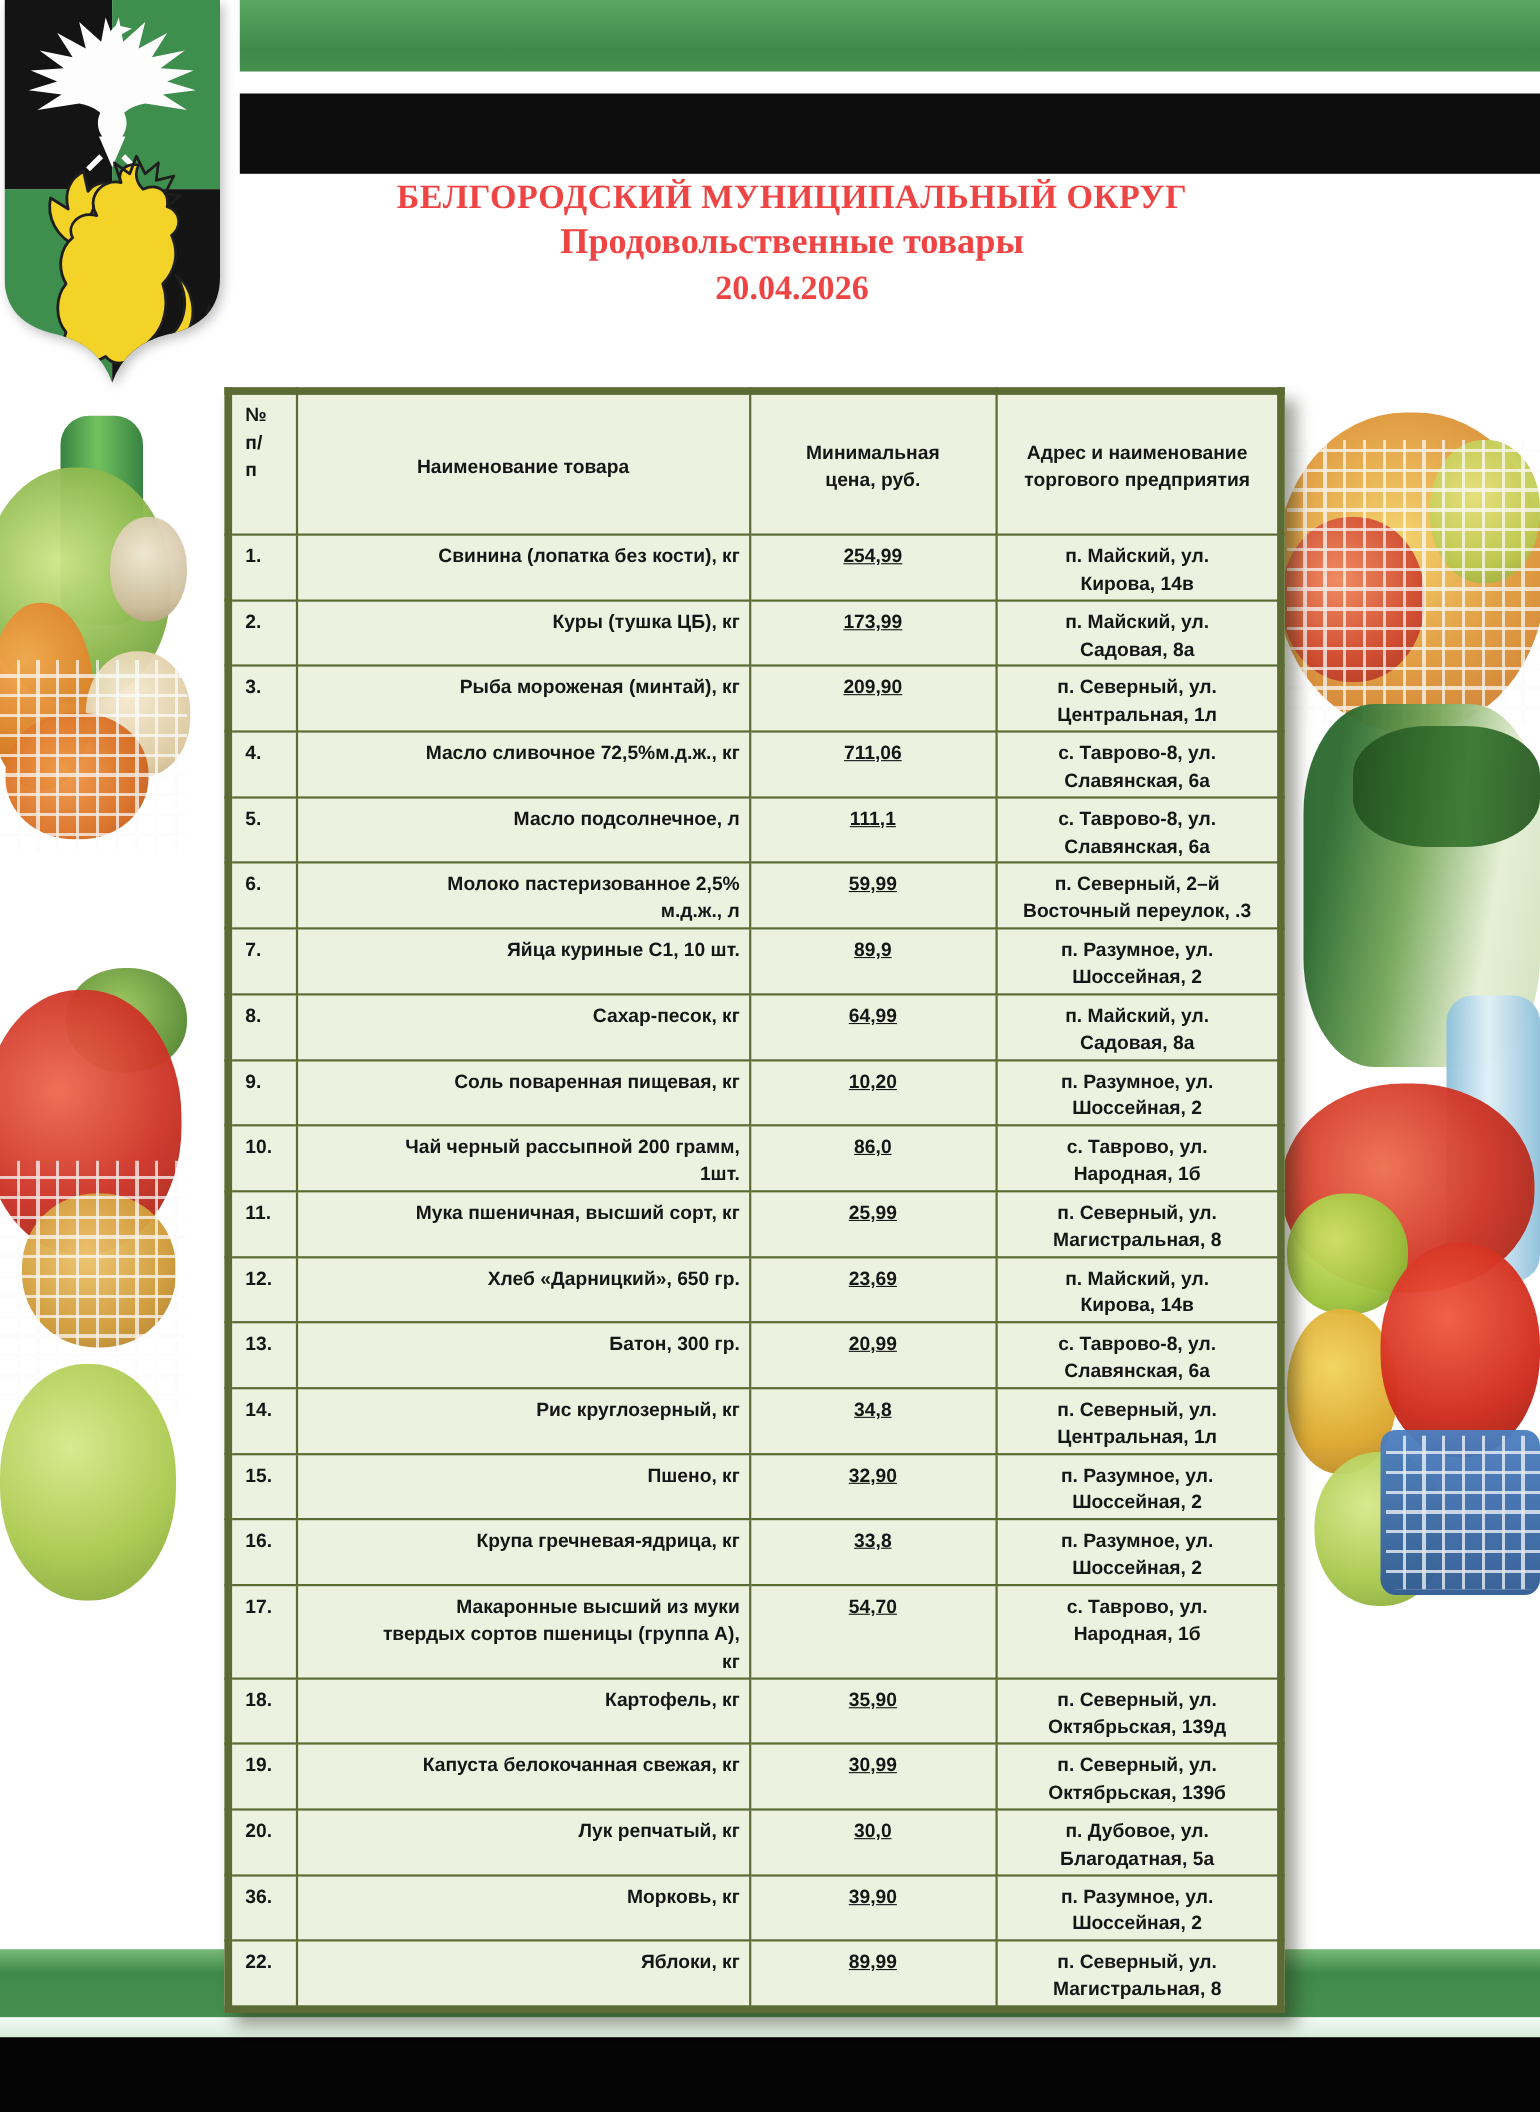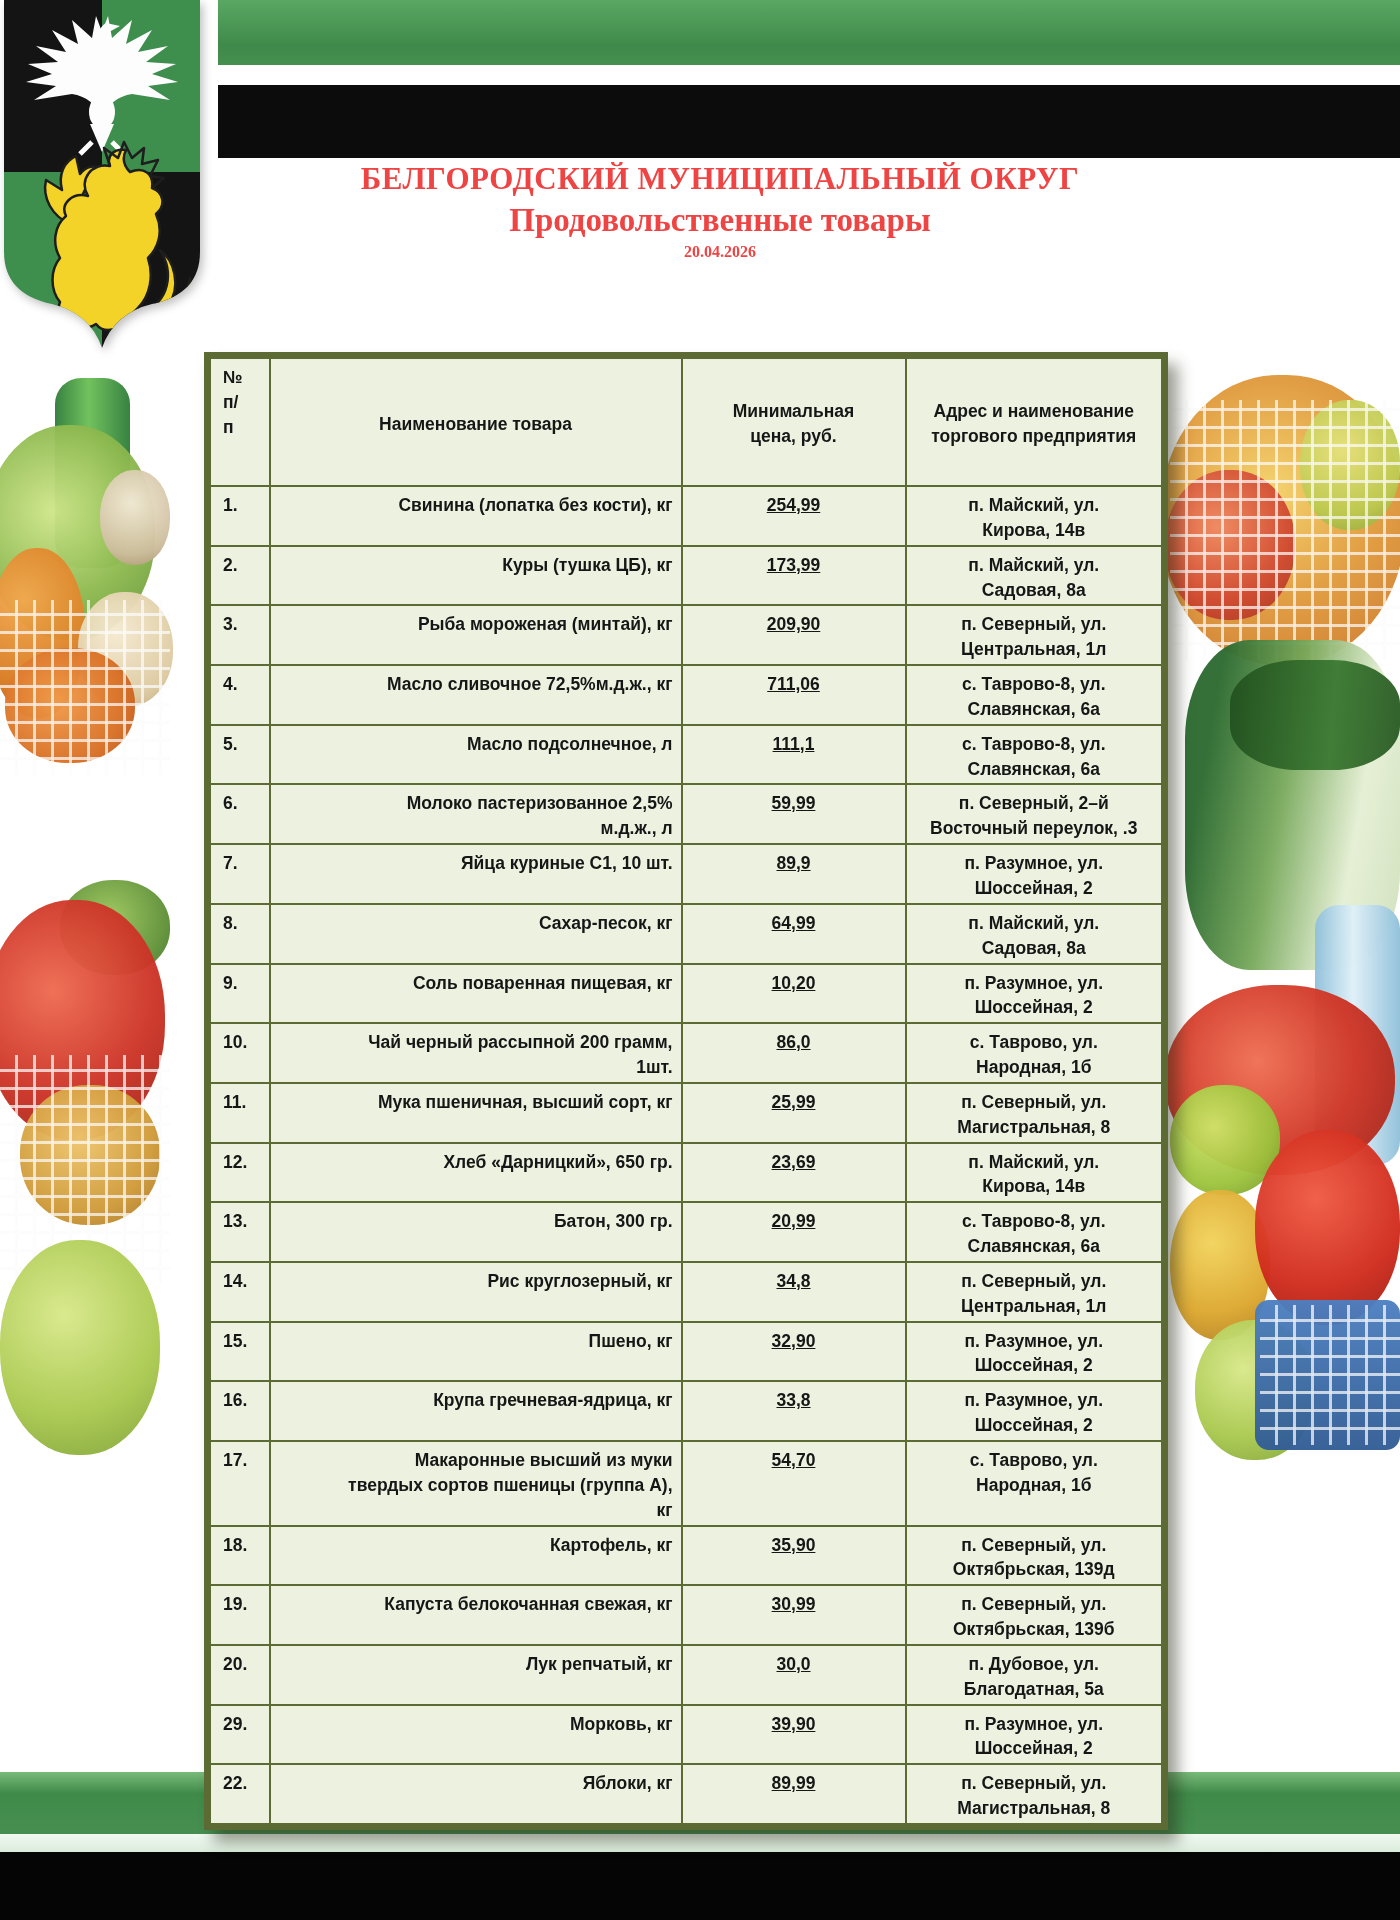--- a/index.html
+++ b/index.html
@@ -13,21 +13,21 @@
     background:linear-gradient(#5aa763,#3f8a4a 70%,#45904f);}
   .bar-black-top{position:absolute;left:218px;top:85px;right:0;height:73px;background:#0c0c0c;}
   
   .crest{position:absolute;left:0;top:0;width:205px;height:355px;
     filter:drop-shadow(3px 4px 5px rgba(0,0,0,.25));}
   
   .title-block{position:absolute;left:190px;top:160px;width:1060px;text-align:center;
     font-family:"Liberation Serif",serif;font-weight:bold;color:#ef4444;}
   .title-main{font-size:31px;line-height:1.25;letter-spacing:.5px;}
   .title-sub{font-size:33px;line-height:1.3;}
-  .title-date{font-size:16px;line-height:1.3;}
+  .title-date{font-size:31px;line-height:1.3;}
   
   .blob{position:absolute;border-radius:48%;opacity:.96;}
   .wire{position:absolute;border-radius:10px;opacity:.85;
     background:
       repeating-linear-gradient(0deg,rgba(255,255,255,0) 0 15px,rgba(252,252,252,.85) 15px 18px),
       repeating-linear-gradient(90deg,rgba(255,255,255,0) 0 15px,rgba(252,252,252,.85) 15px 18px);}
   .p-lettuce{left:-15px;top:425px;width:170px;height:215px;
     background:radial-gradient(circle at 40% 40%,#cfe68a,#8cb84e 55%,#5f9038);}
   .p-bottle{left:55px;top:378px;width:75px;height:190px;border-radius:26px;
     background:linear-gradient(90deg,#2f7d3a,#6cbf57 45%,#2f7d3a);}
@@ -334,21 +334,21 @@
 Октябрьская, 139б</td>
         </tr>
         <tr>
           <td class="cell-number">20.</td>
           <td class="cell-product">Лук репчатый, кг</td>
           <td class="cell-price">30,0</td>
           <td class="cell-address">п. Дубовое, ул.
 Благодатная, 5а</td>
         </tr>
         <tr>
-          <td class="cell-number">29.</td>
+          <td class="cell-number">36.</td>
           <td class="cell-product">Морковь, кг</td>
           <td class="cell-price">39,90</td>
           <td class="cell-address">п. Разумное, ул.
 Шоссейная, 2</td>
         </tr>
         <tr>
           <td class="cell-number">22.</td>
           <td class="cell-product">Яблоки, кг</td>
           <td class="cell-price">89,99</td>
           <td class="cell-address">п. Северный, ул.

